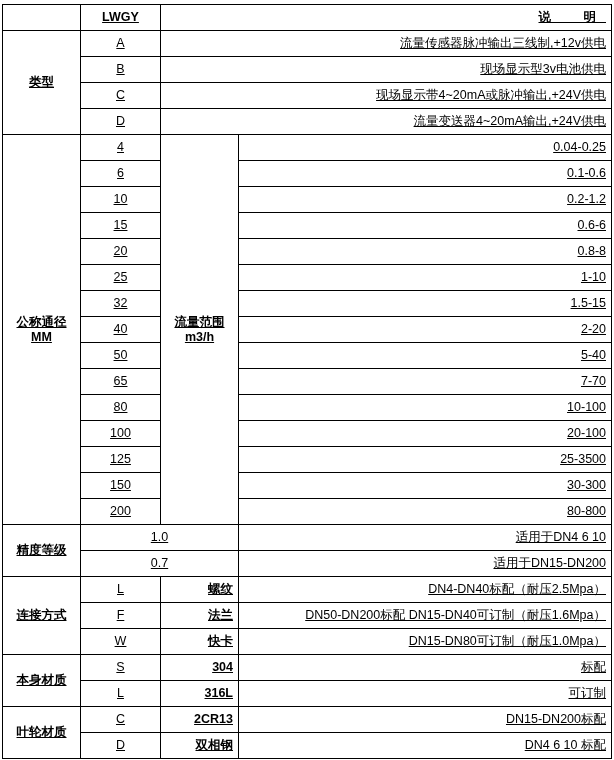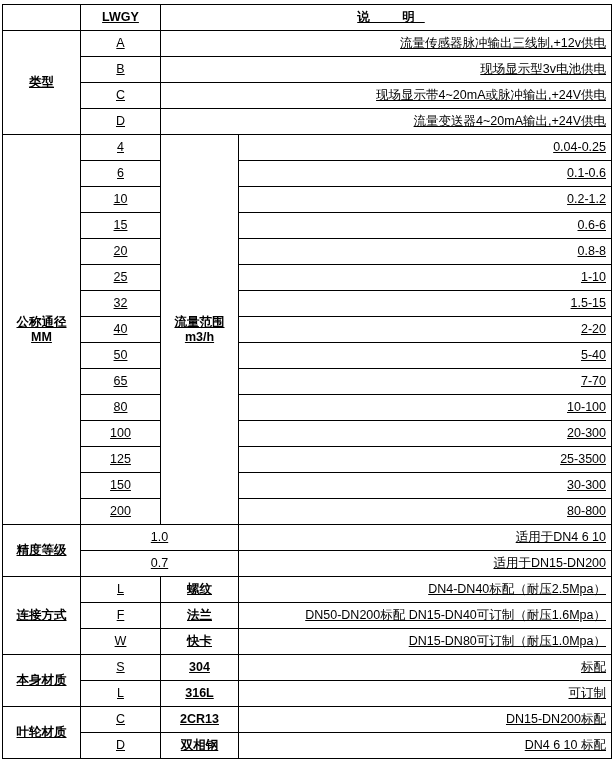--- a/index.html
+++ b/index.html
@@ -24,24 +24,24 @@
     border: 1px solid #000000;
     font-size: 12.5px;
     line-height: 1.15;
     padding: 0 5px;
     height: 26px;
     vertical-align: middle;
     box-sizing: border-box;
   }
   .c-cat   { width: 78px;  text-align: center; }
   .c-code  { width: 80px;  text-align: center; }
-  .c-mid   { width: 78px;  text-align: center; }
+  .c-mid   { width: 78px;  text-align: right; }
   .c-desc  { text-align: right; }
   .center  { text-align: center; }
-  .hdr-desc { text-align: center; letter-spacing: 10px; text-indent: 10px; }
+  .hdr-desc { text-align: right; letter-spacing: 10px; text-indent: 10px; }
   .bold { font-weight: bold; }
   .flowlabel {
     text-align: center;
     padding-left: 8px;
     line-height: 1.45;
   }
 </style>
 </head>
 <body>
 
@@ -125,21 +125,21 @@
     <tr>
       <td class="c-code">65</td>
       <td class="c-desc">7-70</td>
     </tr>
     <tr>
       <td class="c-code">80</td>
       <td class="c-desc">10-100</td>
     </tr>
     <tr>
       <td class="c-code">100</td>
-      <td class="c-desc">20-300</td>
+      <td class="c-desc">20-100</td>
     </tr>
     <tr>
       <td class="c-code">125</td>
       <td class="c-desc">25-3500</td>
     </tr>
     <tr>
       <td class="c-code">150</td>
       <td class="c-desc">30-300</td>
     </tr>
     <tr>

